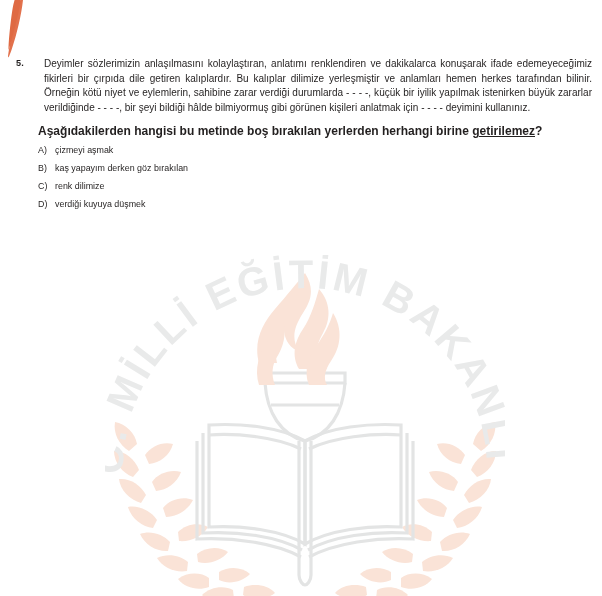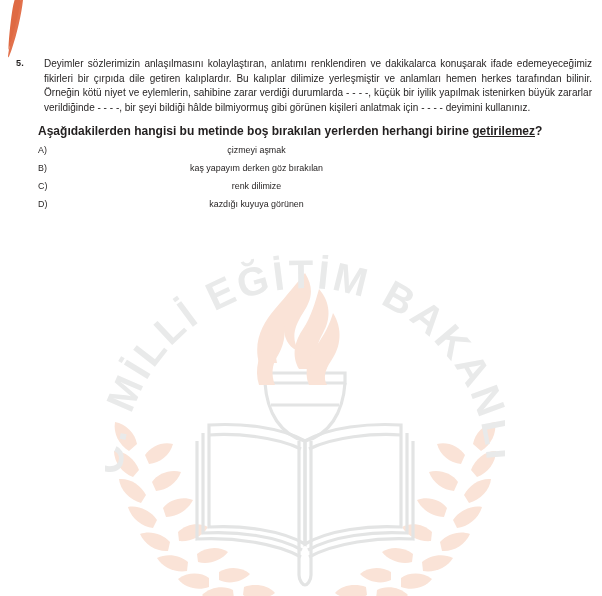--- a/index.html
+++ b/index.html
@@ -87,21 +87,21 @@
     display: flex;
     align-items: baseline;
     font-size: 8.9px;
     line-height: 18px;
     letter-spacing: 0.01px;
   }
   .option .opt-letter {
     width: 17px;
     flex: 0 0 17px;
   }
-  .option .opt-text { flex: 1 1 auto; text-align: center; }
+  .option .opt-text { flex: 1 1 auto; }
 </style>
 </head>
 <body>
 
 <div class="corner-stroke">
   <svg viewBox="0 0 26 58" xmlns="http://www.w3.org/2000/svg" aria-hidden="true">
     <path d="M20.5 0 C 21 0, 22 0, 23 0 C 21.5 14, 17 34, 11.5 50 C 10.2 53.8, 9.2 56, 8.6 57.6 C 8.2 57.2, 8.0 56.6, 8.0 56.0 C 9.4 46, 13.5 24, 17.4 9.5 C 18.4 5.6, 19.6 1.8, 20.5 0 Z" fill="#e2714c"></path>
     <path d="M14.6 0 C 16.6 0, 19.4 0, 20.8 0 C 19.2 11, 14.4 31, 9.8 46 C 9.2 47.9, 8.8 49.2, 8.5 50.2 C 8.5 42, 10.2 24, 12.2 11 C 12.9 6.6, 13.9 2.0, 14.6 0 Z" fill="#df6a43"></path>
   </svg>
 </div>
@@ -209,17 +209,17 @@
     <div class="option">
       <span class="opt-letter">B)</span>
       <span class="opt-text">kaş yapayım derken göz bırakılan</span>
     </div>
     <div class="option">
       <span class="opt-letter">C)</span>
       <span class="opt-text">renk dilimize</span>
     </div>
     <div class="option">
       <span class="opt-letter">D)</span>
-      <span class="opt-text">kazdığı kuyuya görünen</span>
+      <span class="opt-text">verdiği kuyuya düşmek</span>
     </div>
   </div>
 
 </div>
 
 </body></html>

